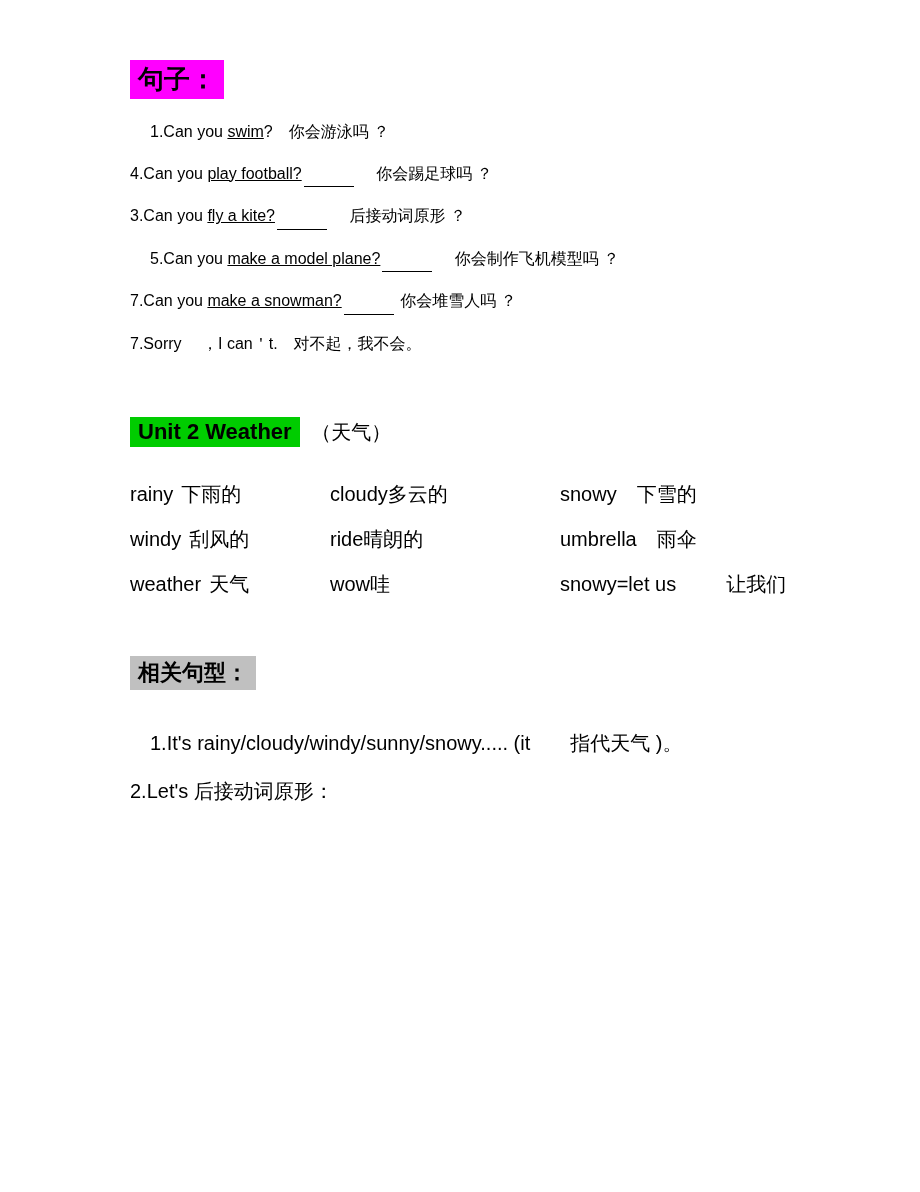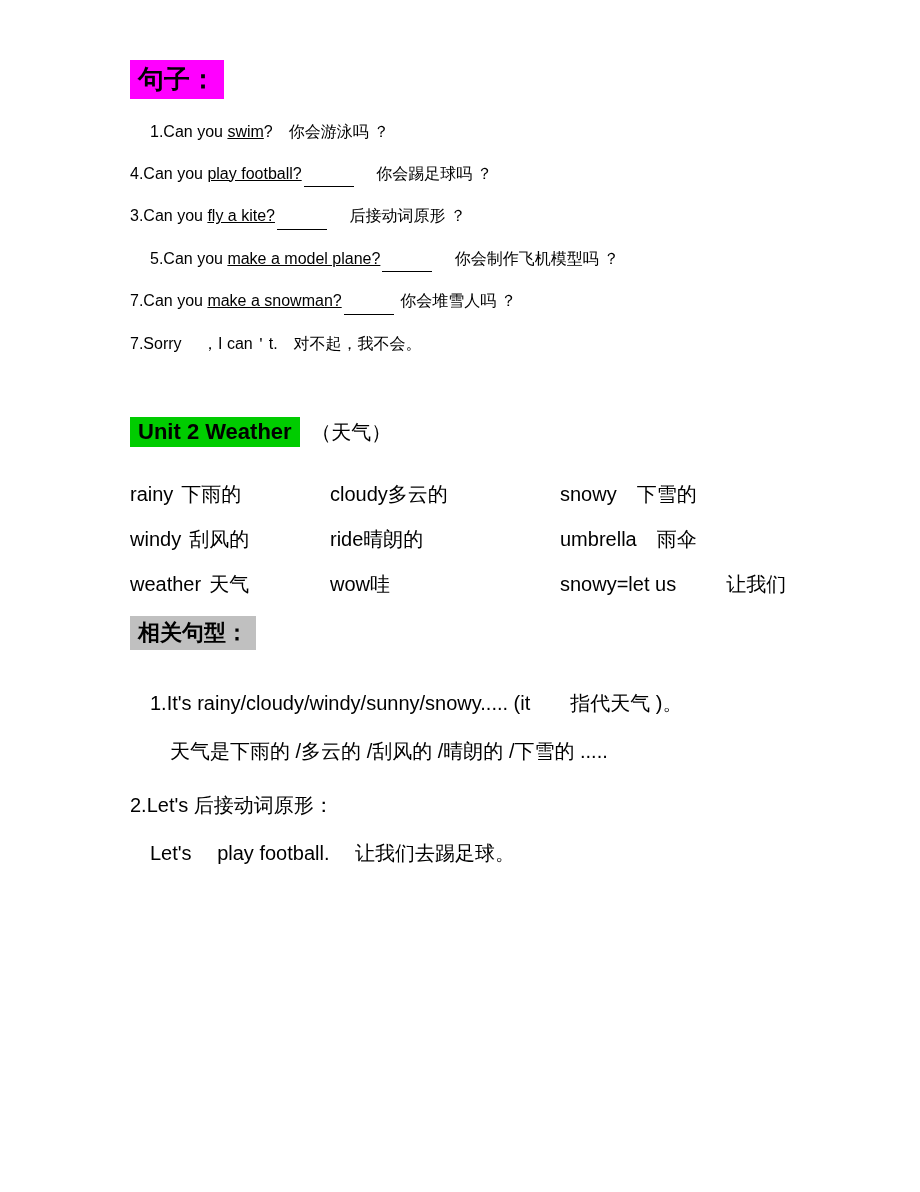--- a/index.html
+++ b/index.html
@@ -39,20 +39,21 @@
     }
 
     .section-label-gray {
       display: inline-block;
       background-color: #c0c0c0;
       color: #000;
       padding: 2px 8px;
       font-size: 22px;
       font-weight: bold;
       margin-bottom: 16px;
+      margin-top: 40px;
     }
 
     .sentence-block {
       margin-bottom: 30px;
     }
 
     .sentence-line {
       margin-bottom: 16px;
       line-height: 1.6;
       font-size: 16px;
@@ -205,23 +206,17 @@
     </div>
   </div>
 
   <div class="related-section" style="margin-top: 10px;">
     <span class="section-label-gray">相关句型：</span>
   </div>
 
   <div class="pattern-line indent1">
     <span>1.It's rainy/cloudy/windy/sunny/snowy..... (it　　指代天气 )。</span>
   </div>
-  <div class="pattern-line indent2" style="padding-left: 40px; margin-bottom: 20px;">
-    <span>天气是下雨的 /多云的 /刮风的 /晴朗的 /下雪的 .....</span>
-  </div>
 
   <div class="pattern-line">
     <span>2.Let's 后接动词原形：</span>
   </div>
-  <div class="pattern-line indent1" style="padding-left: 20px;">
-    <span>Let's　 play football.　 让我们去踢足球。</span>
-  </div>
 </div>
 
 </body></html>

